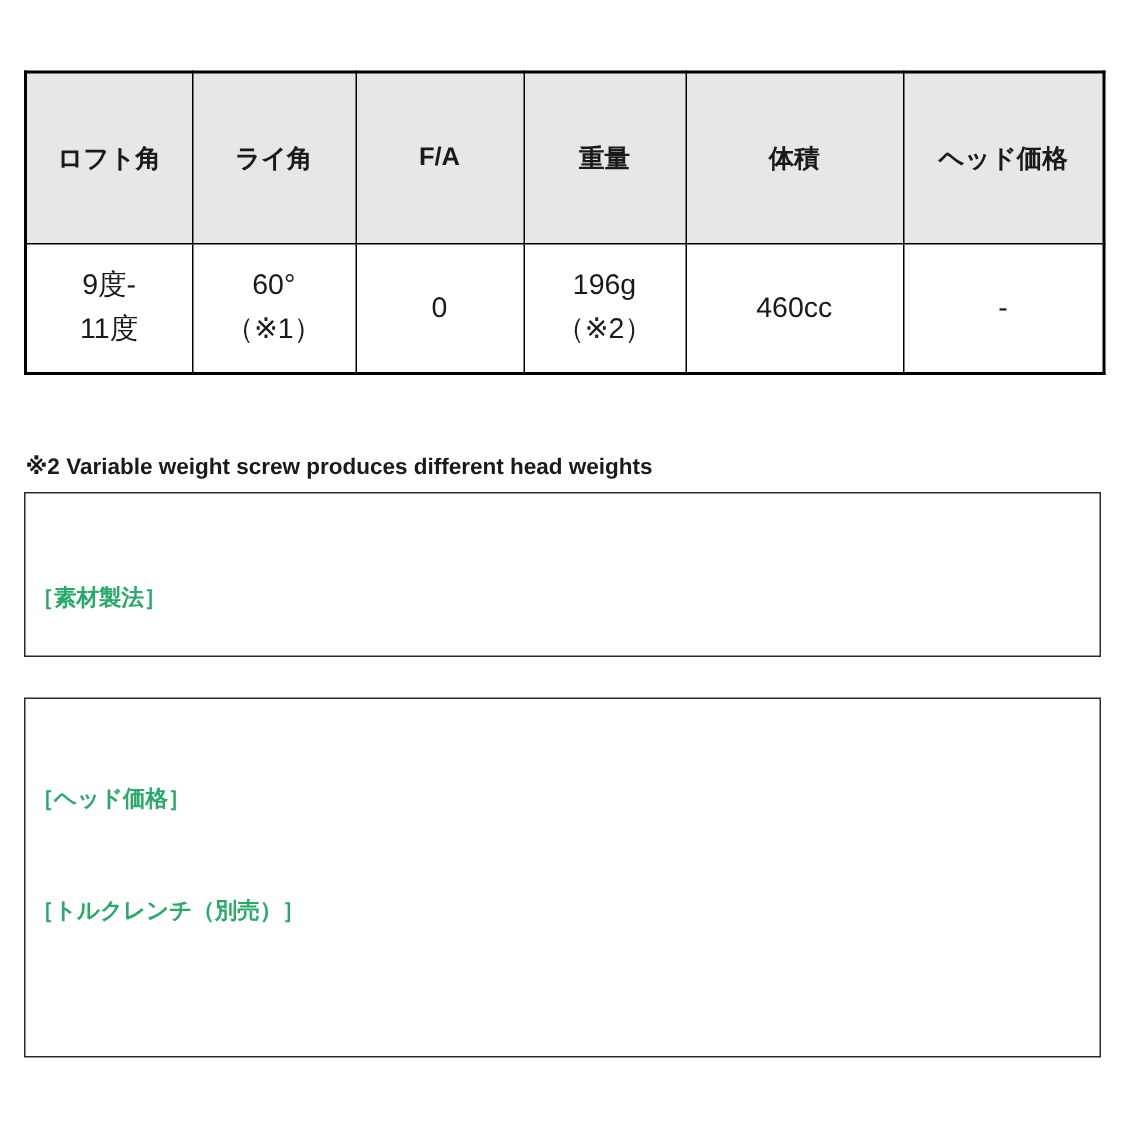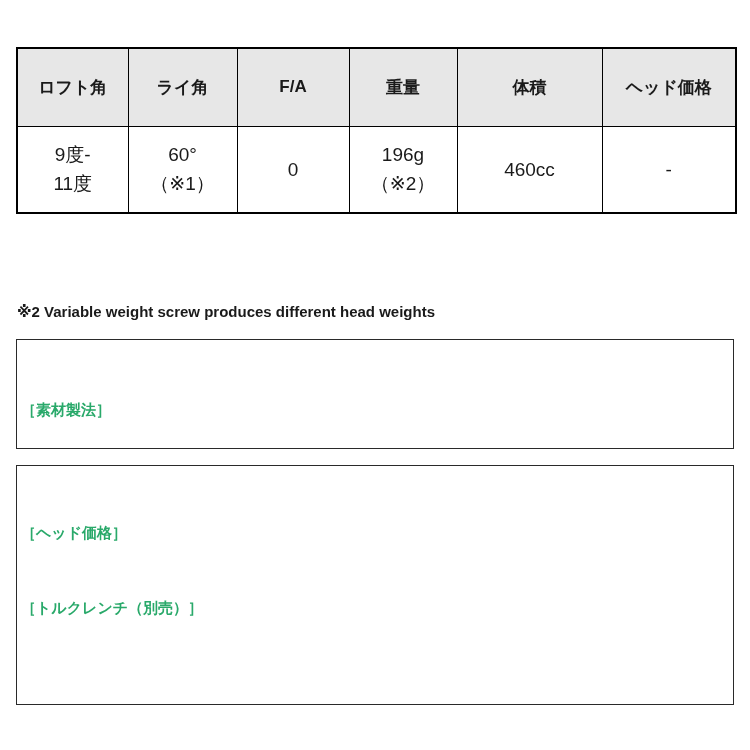--- a/index.html
+++ b/index.html
@@ -13,21 +13,21 @@
   }
   
   .spec-table {
     position:absolute; left:16px; top:47px;
     width:719px;
     border-collapse:collapse;
     border:2px solid #000;
     table-layout:fixed;
   }
   .spec-table th {
-    height:78px;
+    height:114px;
     background:var(--header-bg,#e7e7e7);
     border:1px solid #000;
     font-size:17px; font-weight:bold;
     text-align:center; vertical-align:middle;
   }
   .spec-table td {
     height:87px;
     border:1px solid #000;
     font-size:19px; font-weight:normal;
     text-align:center; vertical-align:middle;
@@ -46,21 +46,21 @@
   
   .info-box {
     position:absolute; left:16px;
     width:718px;
     border:1px solid #2a2a2a;
     background:#fff;
     font-size:15px; font-weight:bold;
     white-space:pre-wrap;
     overflow:hidden;
   }
-  .material-box { top:339px; height:110px; padding:5px 6px 0 4px; line-height:26px; }
+  .material-box { top:328px; height:110px; padding:5px 6px 0 4px; line-height:26px; }
   .price-box    { top:465px; height:240px; padding:4px 6px 0 4px; line-height:25px; }
   .green-label { color:var(--accent-green,#29a96a); }
 </style>
 </head>
 <body>
 
 <div class="page">
 
   <table class="spec-table">
     <colgroup>

